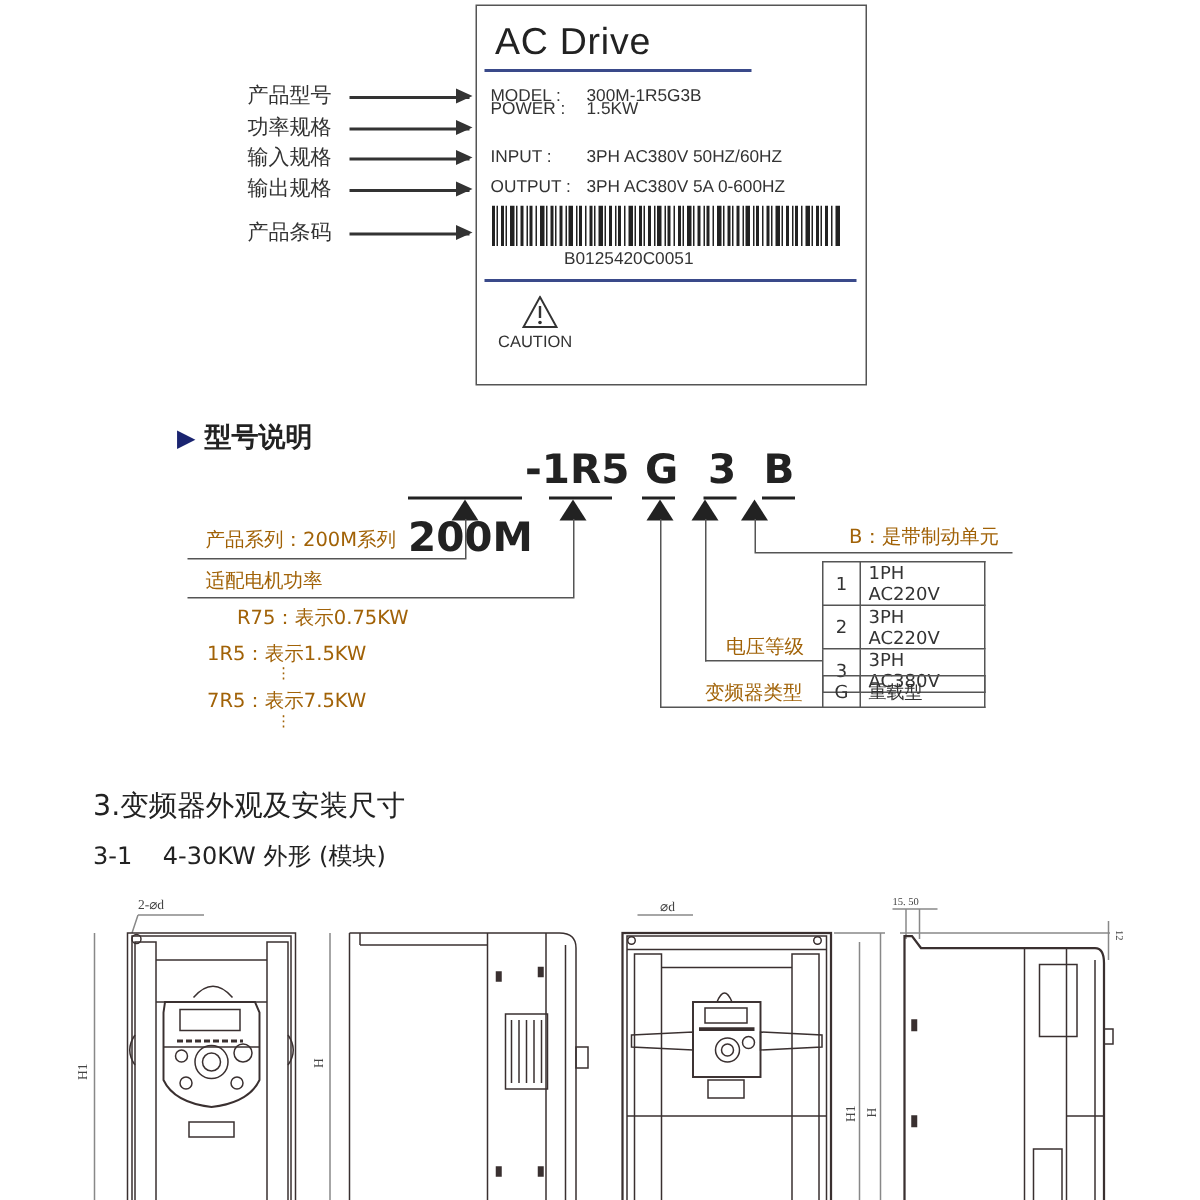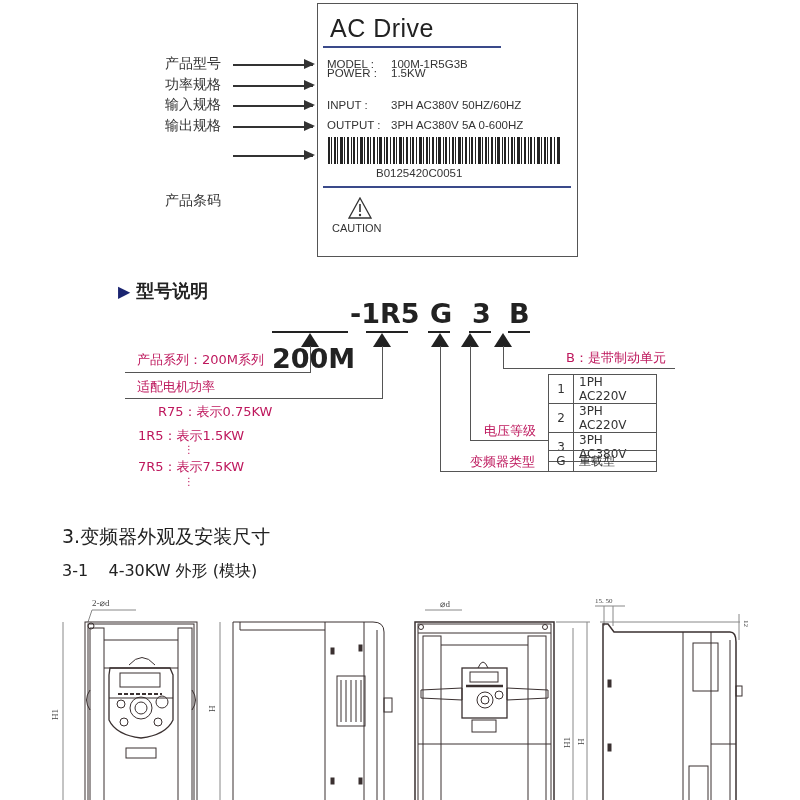--- a/index.html
+++ b/index.html
@@ -20,47 +20,47 @@
   .arrow { position: absolute; left: 233px; height: 1.5px; background: #333; }
   .arrow::after { content: ""; position: absolute; right: -2px; top: -5px; border-left: 11px solid #333; border-top: 5.5px solid transparent; border-bottom: 5.5px solid transparent; }
   
   .sec-head { position: absolute; left: 118px; top: 279px; font-size: 18px; color: #222; font-weight: bold; }
   .sec-head .tri { color: #1a2470; font-size: 16px; margin-right: 6px; }
   .code { position: absolute; top: 298px; font-size: 27px; font-weight: bold; color: #222; font-family: "DejaVu Sans", sans-serif; }
   .uline { position: absolute; top: 331px; height: 2px; background: #222; }
   .up-tri { position: absolute; top: 333px; width: 0; height: 0; border-left: 9px solid transparent; border-right: 9px solid transparent; border-bottom: 14px solid #222; }
   .vline { position: absolute; width: 1.2px; background: #555; }
   .hline { position: absolute; height: 1.2px; background: #555; }
-  .txt { position: absolute; font-size: 13px; color: #be185d; white-space: nowrap; }
+  .txt { position: absolute; font-size: 13px; color: #a16207; white-space: nowrap; }
   table.vt { position: absolute; border-collapse: collapse; font-size: 12px; color: #333; }
   table.vt td { border: 1px solid #555; height: 21px; padding: 0 5px; }
   table.vt td.n { width: 25px; text-align: center; }
   table.vt td.v { width: 83px; }
   .h3 { position: absolute; left: 62px; top: 524px; font-size: 19px; color: #222; }
   .h4 { position: absolute; left: 62px; top: 561px; font-size: 16px; color: #222; }
   svg.draw { position: absolute; left: 0; top: 585px; }
 </style>
 </head>
 <body>
 
 <div class="annot" style="top:55px;">产品型号</div>
 <div class="arrow" style="top:64px; width:80px;"></div>
 <div class="annot" style="top:76px;">功率规格</div>
 <div class="arrow" style="top:85px; width:80px;"></div>
 <div class="annot" style="top:96px;">输入规格</div>
 <div class="arrow" style="top:105px; width:80px;"></div>
 <div class="annot" style="top:117px;">输出规格</div>
 <div class="arrow" style="top:126px; width:80px;"></div>
-<div class="annot" style="top:146px;margin-top:46px;">产品条码</div>
+<div class="annot" style="top:146px;">产品条码</div>
 <div class="arrow" style="top:155px; width:80px;"></div>
 
 <div class="label-box">
   <div class="lbl-title">AC  Drive</div>
   <div class="lbl-title-line"></div>
-  <div class="lbl-row" style="top:54px;"><span class="k" style="width:64px">MODEL :</span><span>100M-1R5G3B</span></div>
+  <div class="lbl-row" style="top:54px;"><span class="k" style="width:64px">MODEL :</span><span>300M-1R5G3B</span></div>
   <div class="lbl-row" style="top:63px;"><span class="k" style="width:64px">POWER :</span><span>1.5KW</span></div>
   <div class="lbl-row" style="top:95px;"><span class="k" style="width:64px">INPUT :</span><span>3PH AC380V  50HZ/60HZ</span></div>
   <div class="lbl-row" style="top:115px;"><span class="k" style="width:64px">OUTPUT :</span><span>3PH AC380V  5A 0-600HZ</span></div>
   <svg class="barcode" viewBox="0 0 232 27" preserveAspectRatio="none">
     <g fill="#222">
       <rect x="0" y="0" width="2" height="27"></rect>
         <rect x="3" y="0" width="1" height="27"></rect>
         <rect x="6" y="0" width="2" height="27"></rect>
         <rect x="9" y="0" width="1" height="27"></rect>
         <rect x="12" y="0" width="3" height="27"></rect>

